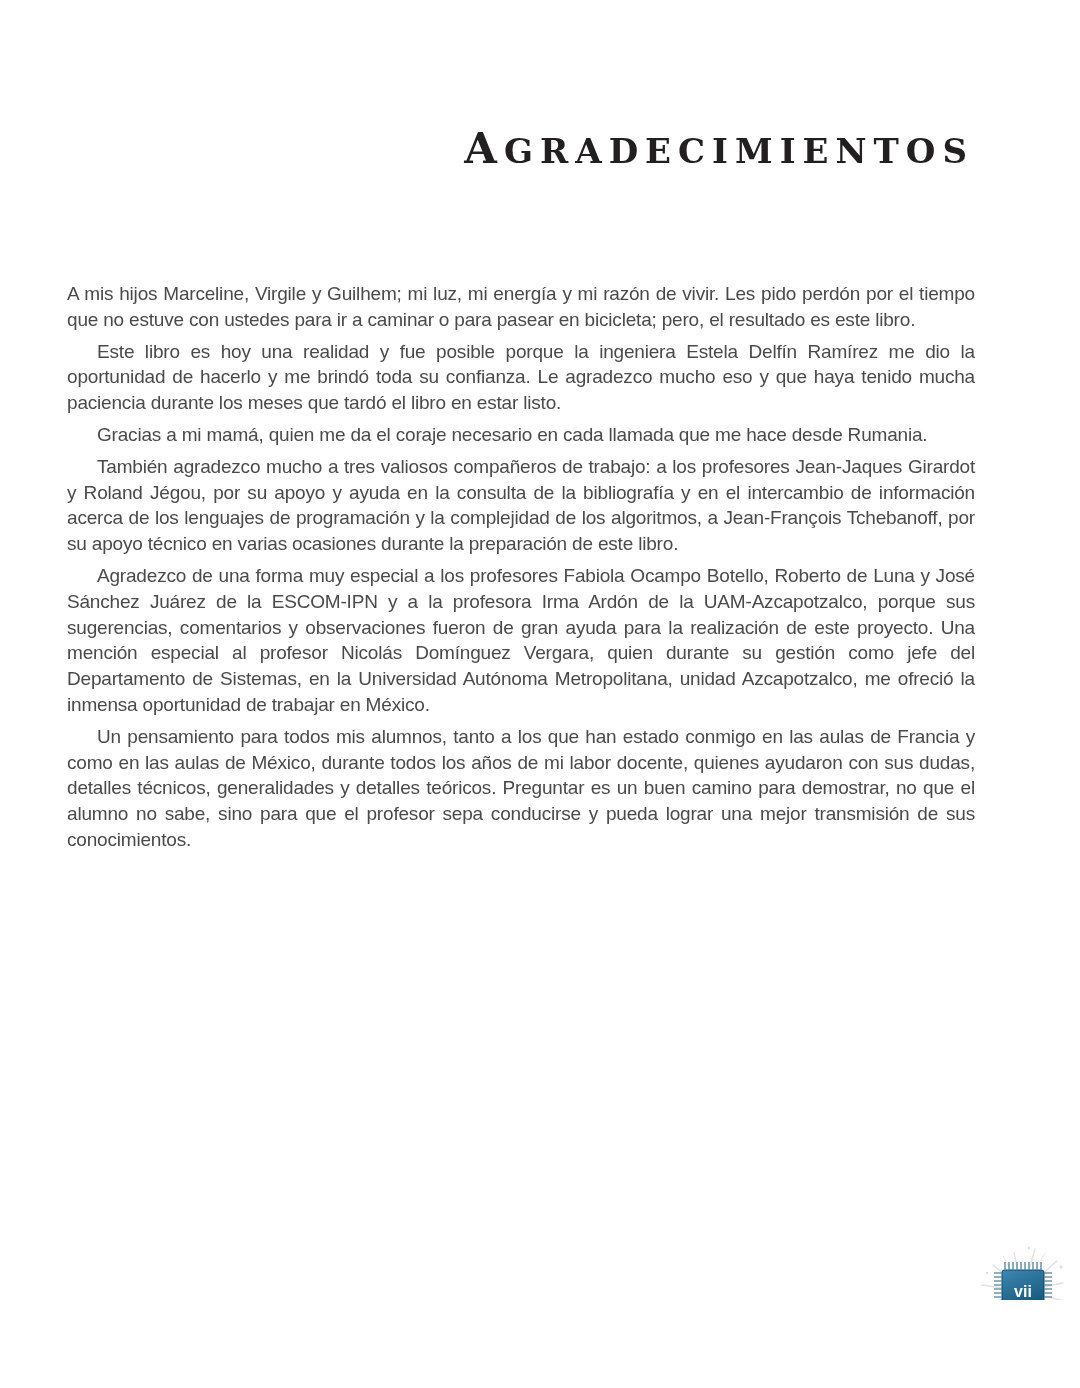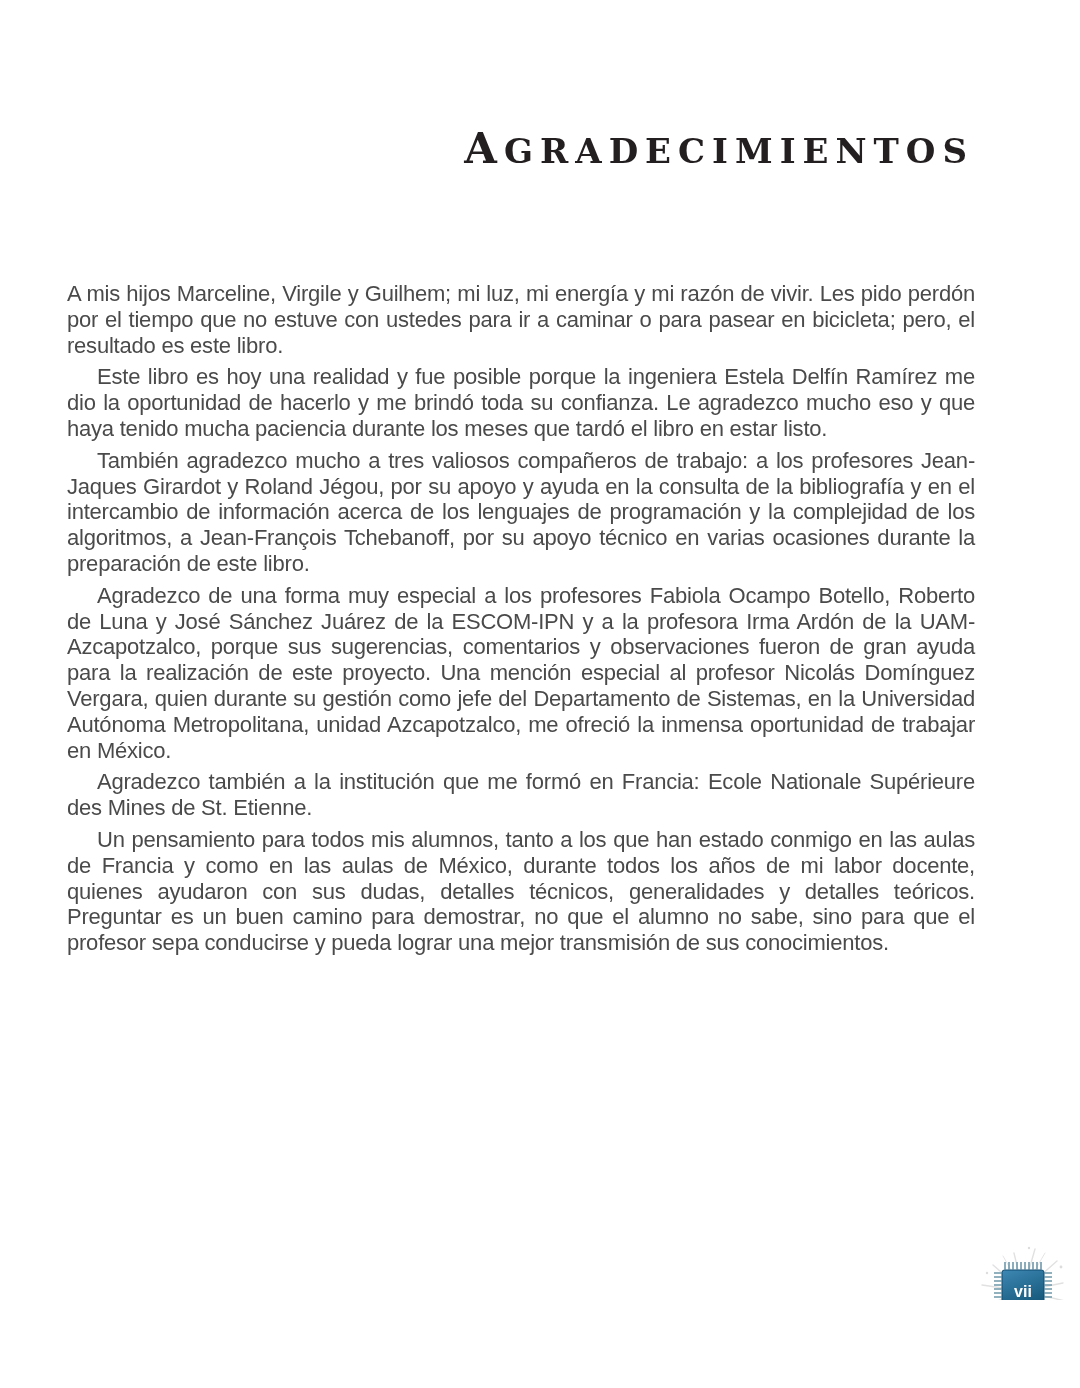--- a/index.html
+++ b/index.html
@@ -27,21 +27,21 @@
     white-space: nowrap;
   }
   .title::first-letter { font-size: 42px; }
 
   .content {
     position: absolute;
     left: 67px;
     top: 281px;
     width: 908px;
     color: #4a4a4a;
-    font-size: 22px;
+    font-size: 19px;
     line-height: 25.8px;
     text-align: justify;
     letter-spacing: -0.01em;
   }
   .content p { margin: 0 0 6px 0; text-indent: 30px; }
   .content p.first { text-indent: 0; }
 
   .page-badge {
     position: absolute;
     left: 976px;
@@ -54,23 +54,23 @@
 </head>
 <body>
 
 <div class="page">
 
   <h1 class="title">Agradecimientos</h1>
 
   <div class="content">
     <p class="first">A mis hijos Marceline, Virgile y Guilhem; mi luz, mi energía y mi razón de vivir. Les pido perdón por el tiempo que no estuve con ustedes para ir a caminar o para pasear en bicicleta; pero, el resultado es este libro.</p>
     <p>Este libro es hoy una realidad y fue posible porque la ingeniera Estela Delfín Ramírez me dio la oportunidad de hacerlo y me brindó toda su confianza. Le agradezco mucho eso y que haya tenido mucha paciencia durante los meses que tardó el libro en estar listo.</p>
+    <p>Gracias a mi mamá, quien me da el coraje necesario en cada llamada que me hace desde Rumania.</p>
     <p>También agradezco mucho a tres valiosos compañeros de trabajo: a los profesores Jean-Jaques Girardot y Roland Jégou, por su apoyo y ayuda en la consulta de la bibliografía y en el intercambio de información acerca de los lenguajes de programación y la complejidad de los algoritmos, a Jean-François Tchebanoff, por su apoyo técnico en varias ocasiones durante la preparación de este libro.</p>
     <p>Agradezco de una forma muy especial a los profesores Fabiola Ocampo Botello, Roberto de Luna y José Sánchez Juárez de la ESCOM-IPN y a la profesora Irma Ardón de la UAM-Azcapotzalco, porque sus sugerencias, comentarios y observaciones fueron de gran ayuda para la realización de este proyecto. Una mención especial al profesor Nicolás Domínguez Vergara, quien durante su gestión como jefe del Departamento de Sistemas, en la Universidad Autónoma Metropolitana, unidad Azcapotzalco, me ofreció la inmensa oportunidad de trabajar en México.</p>
-    <p>Agradezco también a la institución que me formó en Francia: Ecole Nationale Supérieure des Mines de St. Etienne.</p>
     <p>Un pensamiento para todos mis alumnos, tanto a los que han estado conmigo en las aulas de Francia y como en las aulas de México, durante todos los años de mi labor docente, quienes ayudaron con sus dudas, detalles técnicos, generalidades y detalles teóricos. Preguntar es un buen camino para demostrar, no que el alumno no sabe, sino para que el profesor sepa conducirse y pueda lograr una mejor transmisión de sus conocimientos.</p>
   </div>
 
   <div class="page-badge">
     <svg viewBox="-47 -47 94 94" xmlns="http://www.w3.org/2000/svg">
 
       <g stroke="#dcdcdc" stroke-width="1.4" opacity="0.85" stroke-linecap="round">
         <path d="M0 0 L34 -30"></path>
         <path d="M0 0 L12 -42"></path>
         <path d="M0 0 L-9 -38"></path>

